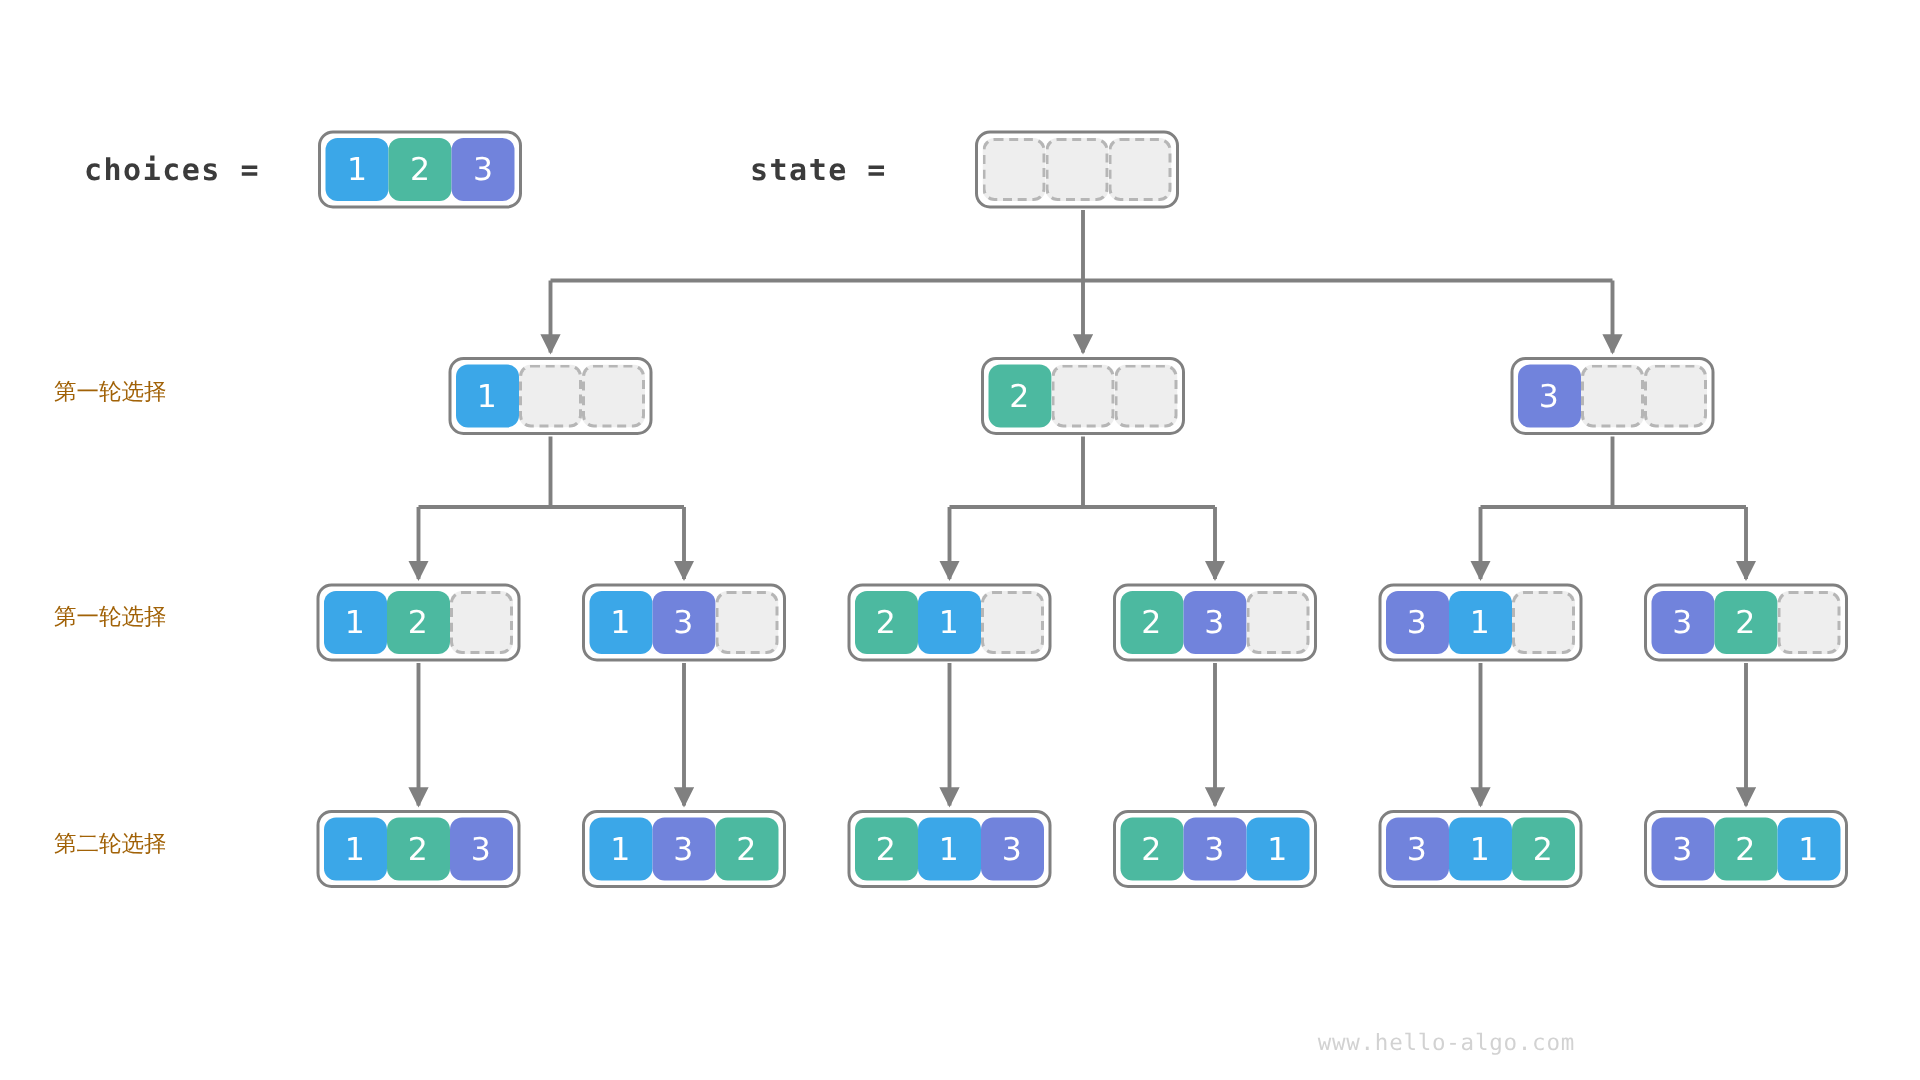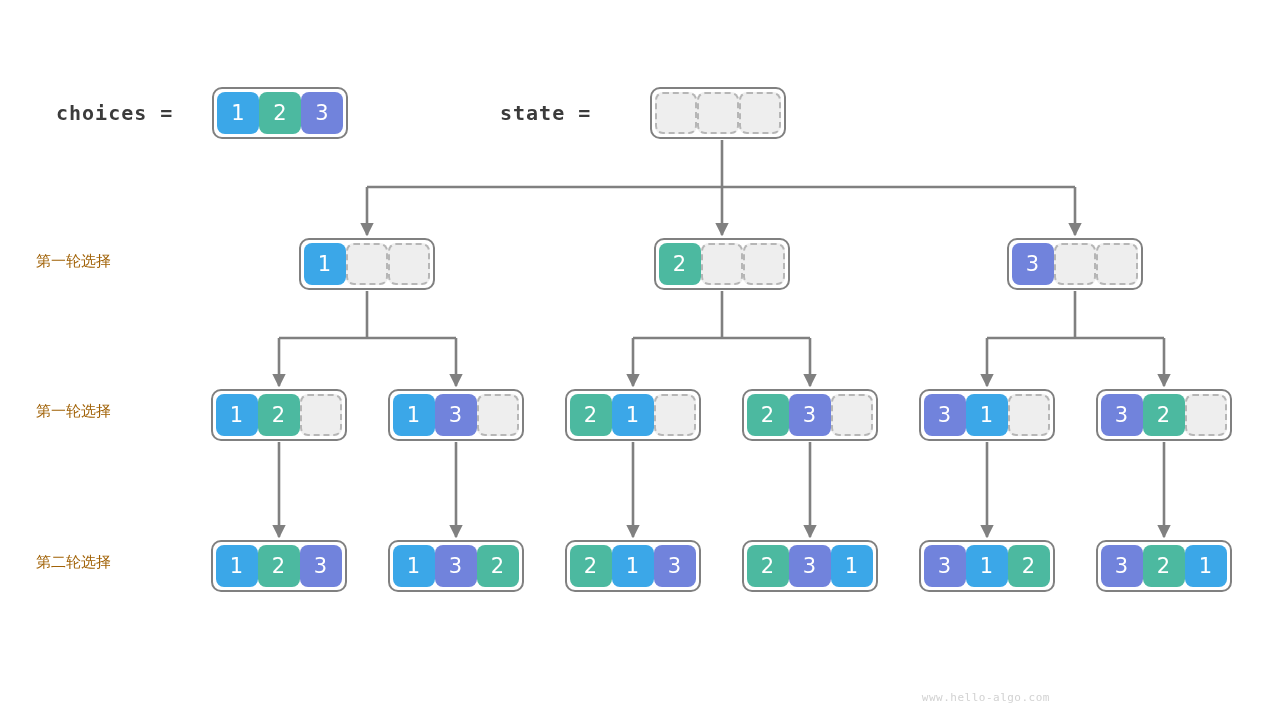--- a/index.html
+++ b/index.html
@@ -84,21 +84,21 @@
   .cell.c1 { background: #3ba7e8; }
   .cell.c2 { background: #4cb9a0; }
   .cell.c3 { background: #7183dc; }
 
   
   #watermark {
     position: absolute;
     right: 22px;
     bottom: 16px;
     font-family: "DejaVu Sans Mono", "Liberation Mono", monospace;
-    font-size: 11px;
+    font-size: 15px;
     color: #d2d2d2;
     letter-spacing: 0.5px;
     white-space: nowrap;
   }
 </style>
 </head>
 <body>
 
 <div id="canvas">
 

